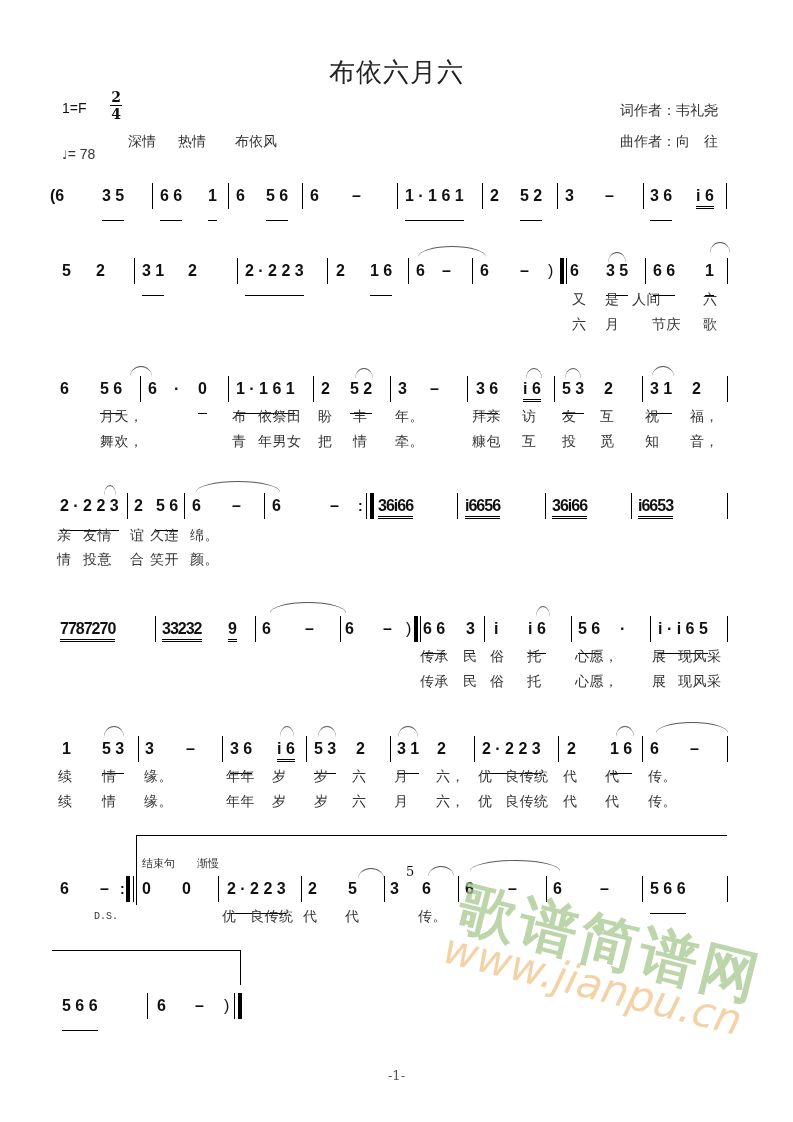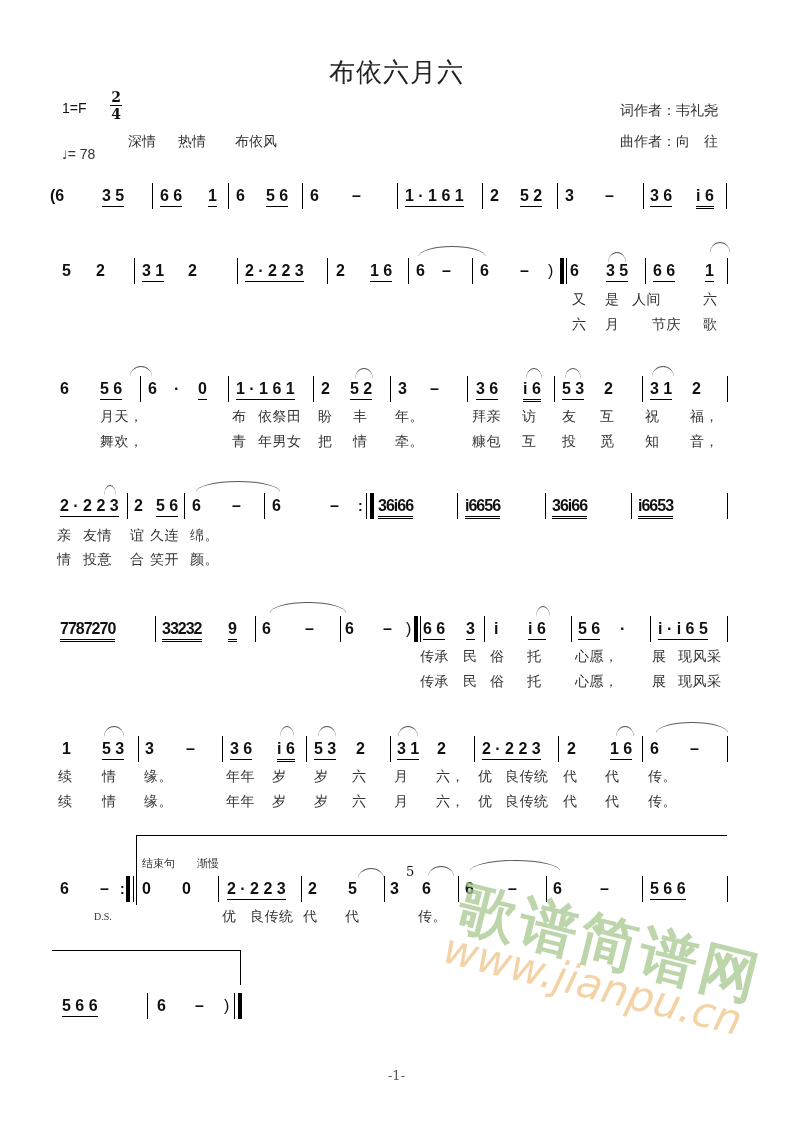--- a/index.html
+++ b/index.html
@@ -9,21 +9,21 @@
   .title { left: 0; width: 793px; top: 55px; text-align: center; font-size: 26px; color: #222; letter-spacing: 1px; }
   .hdr { font-size: 14px; color: #333; }
   .key { font-family: "Liberation Sans", sans-serif; font-size: 14px; color: #111; }
   .tsig { font-family: "DejaVu Serif", serif; font-weight: bold; font-size: 14px; text-align: center; line-height: 14px; }
   .tsig .line { display:block; border-top: 1px solid #000; width: 12px; margin: 1px auto; }
   .row { position: absolute; left: 0; width: 793px; }
   .tok { position: absolute; font-family: "Liberation Sans", sans-serif; font-weight: bold; font-size: 16px; line-height: 18px; white-space: nowrap; }
   .bar { position: absolute; width: 1px; background: #000; height: 26px; }
   .bar.thick { width: 4px; }
   .lyr { position: absolute; font-size: 14px; color: #333; white-space: nowrap; font-family: "DejaVu Sans", sans-serif; letter-spacing: 0.5px; }
-  .ul1 { border-bottom: 1px solid #000; padding-bottom: 1px; }
+  .ul1 { border-bottom: 1px solid #000; padding-bottom: 15px; }
   .ul2 { border-bottom: 3px double #000; padding-bottom: 1px; }
   .slur { position: absolute; border-top: 1.5px solid #555; border-radius: 50% 50% 0 0 / 100% 100% 0 0; height: 10px; }
   .bracket { position: absolute; border-top: 1px solid #000; }
   .vline { position: absolute; width: 1px; background: #000; }
   .small { font-size: 11px; color: #333; font-family: "DejaVu Sans", sans-serif; }
   .watermark-cn { position: absolute; left: 455px; top: 905px; font-size: 58px; color: #a8c890; opacity: 0.75; transform: rotate(14deg); font-weight: bold; letter-spacing: 4px; }
   .watermark-url { position: absolute; left: 440px; top: 960px; font-size: 42px; color: #f0c890; opacity: 0.8; transform: rotate(14deg); font-style: italic; font-family: "DejaVu Sans", sans-serif; }
   .pagenum { left: 0; width: 793px; top: 1068px; text-align: center; font-size: 13px; color: #555; font-family: "DejaVu Serif", serif; }
 </style>
 </head>
@@ -353,21 +353,21 @@
   <div class="slur" style="left:470px;top:-20px;width:90px;"></div>
   <span class="tok" style="left:465px">6</span>
   <span class="tok" style="left:508px">–</span>
   <div class="bar" style="left:546px;top:-4px"></div>
   <span class="tok" style="left:553px">6</span>
   <span class="tok" style="left:600px">–</span>
   <div class="bar" style="left:642px;top:-4px"></div>
   <span class="tok ul1" style="left:650px">5 6 6</span>
   <div class="bar" style="left:727px;top:-4px"></div>
 </div>
-<div class="abs small" style="left:94px;top:911px;font-size:10px;font-family:Liberation Serif, serif;">D.S.</div>
+<div class="abs small" style="left:94px;top:911px;font-size:10px;font-family:Liberation Mono, monospace;">D.S.</div>
 <div class="row" style="top:908px;">
   <span class="lyr" style="left:222px">优</span>
   <span class="lyr" style="left:250px">良传统</span>
   <span class="lyr" style="left:303px">代</span>
   <span class="lyr" style="left:345px">代</span>
   <span class="lyr" style="left:418px">传。</span>
 </div>
 
 <div class="bracket" style="left:52px;top:950px;width:188px;"></div>
 <div class="vline" style="left:240px;top:950px;height:35px;"></div>

